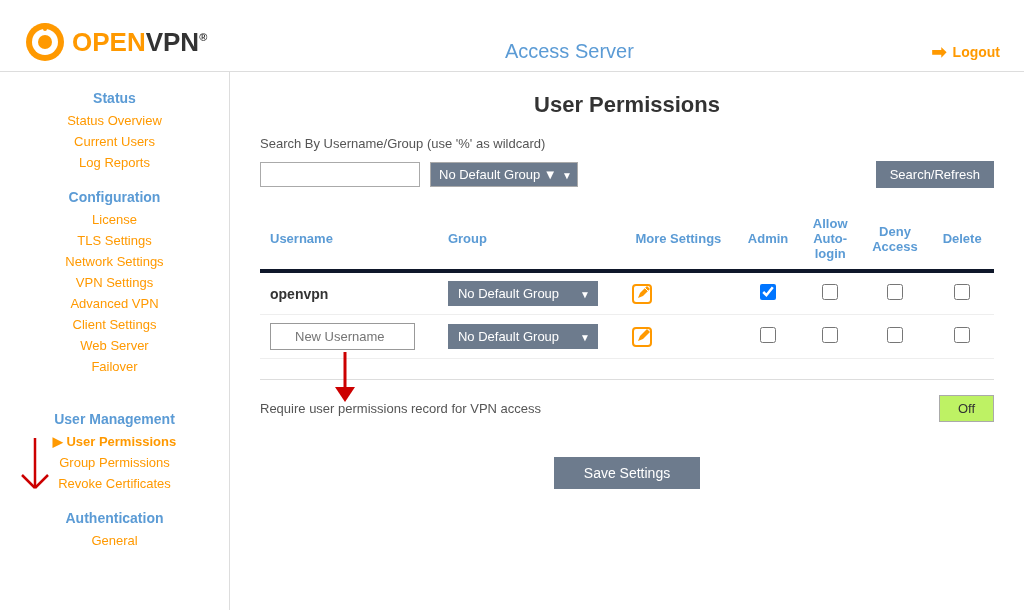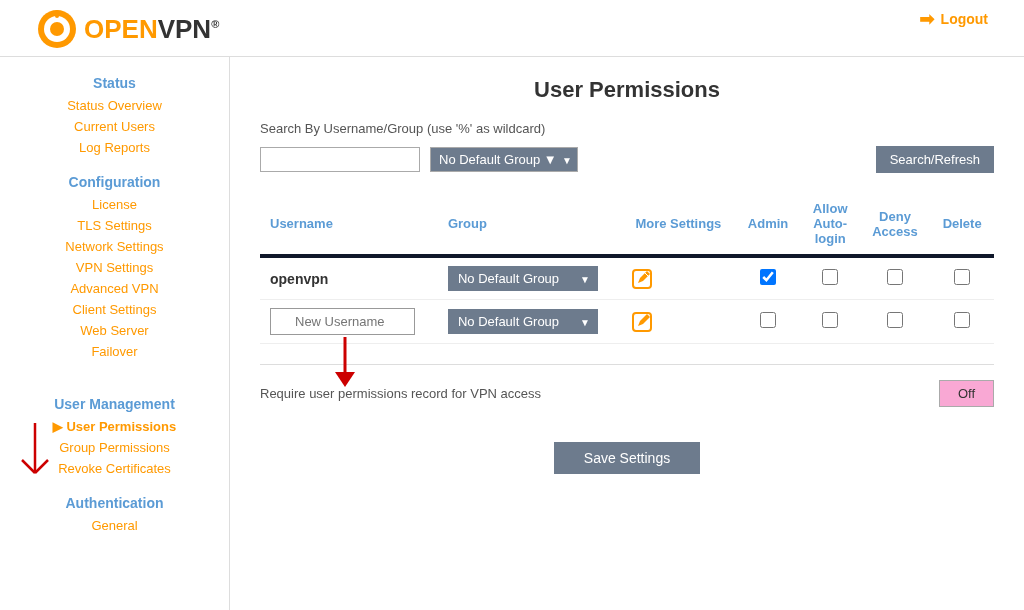--- a/index.html
+++ b/index.html
@@ -1,21 +1,21 @@
 <!DOCTYPE html>
 <html><head>
   <meta charset="utf-8">
   <style>
     * { margin: 0; padding: 0; box-sizing: border-box; }
     body { font-family: Arial, sans-serif; font-size: 13px; background: #fff; width: 1024px; height: 610px; overflow: hidden; display: flex; flex-direction: column; }
 
     
     .header {
-      display: flex; align-items: flex-start; justify-content: space-between;
-      padding: 8px 36px; border-bottom: 1px solid #ddd; background: #fff; height: 57px;
+      display: flex; align-items: flex-end; justify-content: space-between;
+      padding: 8px 24px; border-bottom: 1px solid #ddd; background: #fff; height: 72px;
     }
     .logo { display: flex; align-items: center; gap: 6px; }
     .header-title { font-size: 20px; color: #5b9bd5; font-weight: normal; }
     .logout-btn {
       display: flex; align-items: center; gap: 6px; color: #f90; font-size: 14px;
       cursor: pointer; border: none; background: none; font-weight: bold;
     }
     .logout-arrow { font-size: 18px; color: #f90; }
 
     
@@ -79,21 +79,21 @@
     input[type="checkbox"] { width: 16px; height: 16px; cursor: pointer; }
     .new-username-input { border: 1px solid #999; padding: 5px 24px; width: 145px; font-size: 13px; color: #999; }
 
     
     .require-section {
       display: flex; align-items: center; justify-content: space-between;
       padding: 15px 0; border-top: 1px solid #ddd; margin-top: 4px;
     }
     .require-label { color: #555; font-size: 13px; }
     .off-btn {
-      background: #f9a8d4; border: 1px solid #aaa; padding: 5px 18px;
+      background: #bef264; border: 1px solid #aaa; padding: 5px 18px;
       font-size: 13px; cursor: pointer; color: #333;
     }
 
     
     .save-section { text-align: center; margin-top: 20px; }
     .save-btn {
       background: #6d7b8d; color: #fff; border: none; padding: 8px 30px;
       font-size: 14px; cursor: pointer;
     }
   </style>
@@ -106,20 +106,21 @@
     <svg width="42" height="42" viewBox="0 0 42 42">
       <circle cx="21" cy="21" r="19" fill="#f90"></circle>
       <circle cx="21" cy="21" r="13" fill="#fff"></circle>
       <circle cx="21" cy="21" r="7" fill="#f90"></circle>
       <rect x="19" y="2" width="4" height="8" fill="#f90" rx="2"></rect>
     </svg>
     <span style="font-size:26px;font-weight:bold;color:#333;">
       <span style="color:#f90;">OPEN</span><span style="color:#333;">VPN</span><sup style="font-size:11px;color:#333;">®</sup>
     </span>
   </div>
+  <div class="header-title">Access Server</div>
   <button class="logout-btn">
     <span class="logout-arrow">➡</span>
     <span>Logout</span>
   </button>
 </div>
 
 <div class="main-layout">
 
   <div class="sidebar">
 

